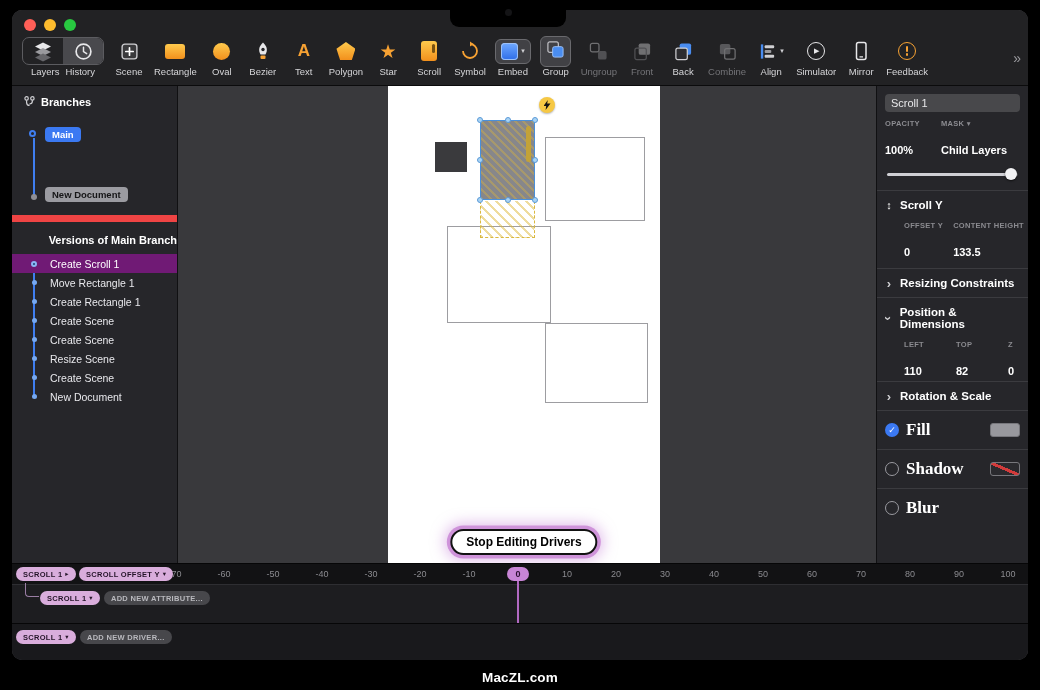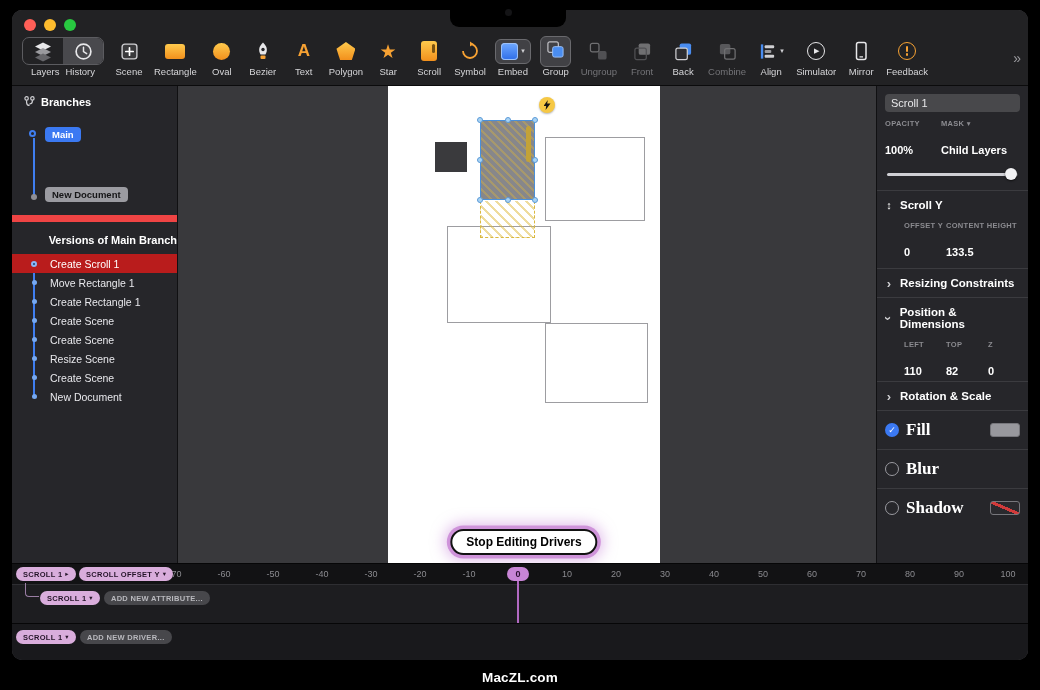--- a/index.html
+++ b/index.html
@@ -51,21 +51,21 @@
   .b-line{position:absolute;left:21px;top:52px;width:2px;height:58px;background:#3f7ef0;}
   .b-ring{position:absolute;left:17px;top:44px;width:7px;height:7px;border:2px solid #3f7ef0;border-radius:50%;background:#26262a;}
   .b-dot{position:absolute;left:19px;top:108px;width:6px;height:6px;border-radius:50%;background:#8f8f95;}
   .pill-branch{position:absolute;font-size:9.5px;font-weight:bold;padding:2px 7px;border-radius:4px;white-space:nowrap;}
   .pill-branch.main{left:33px;top:41px;background:#3b79f2;color:#fff;}
   .pill-branch.gray{left:33px;top:101px;background:#9b9ba1;color:#151517;}
   .versions-title{padding:12px 0 6px 12px;color:#fff;font-weight:bold;font-size:11px;text-align:right;}
   .v-list{position:relative;margin-top:2px;}
   .v-line{position:absolute;left:21px;top:9px;bottom:10px;width:2px;background:#3f7ef0;}
   .v-row{position:relative;height:19px;display:flex;align-items:center;padding-left:14px;}
-  .v-row.selected{background:#b91c1c;align-items:center;}
+  .v-row.selected{background:#701a75;align-items:center;}
   .v-marker{width:16px;display:flex;justify-content:center;margin-right:8px;z-index:2;}
   .v-ring{width:6px;height:6px;border:2px solid #8ab6f6;border-radius:50%;background:#1c4274;}
   .v-dot{width:5px;height:5px;border-radius:50%;background:#76a9f2;}
   .v-label{color:#e8e8ec;font-size:10.5px;white-space:nowrap;}
   .v-row.selected .v-label{color:#fff;}
   
   .artboard{position:absolute;left:210px;top:0;width:272px;height:100%;background:#fff;}
   .cv-darksq{position:absolute;left:47px;top:56px;width:32px;height:30px;background:#3a3a3d;}
   .scroll-el{position:absolute;left:92px;top:34px;width:55px;height:80px;background:#87878b;border:1.5px solid #4a90d9;}
   .hatch-in{position:absolute;inset:0;background:repeating-linear-gradient(45deg,rgba(214,178,64,.4) 0 2px,transparent 2px 6px);}
@@ -85,21 +85,21 @@
   .col-w56{width:56px;}
   .col-w42{width:42px;}
   .slider{position:relative;margin:12px 10px 10px;height:12px;}
   .slider .track{position:absolute;left:0;right:0;top:5px;height:3px;border-radius:2px;background:linear-gradient(to right,#cfcfd4 0 90%,#55555a 90%);}
   .slider .knob{position:absolute;right:1px;top:0;width:12px;height:12px;border-radius:50%;background:#f2f2f4;box-shadow:0 1px 2px rgba(0,0,0,.6);}
   .sect-h{display:flex;align-items:center;gap:7px;padding:8px 8px;color:#fff;font-weight:bold;font-size:11.5px;border-top:1px solid #3b3b3f;margin-top:8px;}
   .sect-h.tight{margin-top:0;}
   .chev{color:#cfcfd2;font-size:13px;font-weight:bold;line-height:9px;width:8px;display:inline-block;text-align:center;}
   .chev.down{transform:rotate(90deg);}
   .sect-icon{color:#fff;font-size:11px;width:8px;text-align:center;}
-  .sect-body{display:flex;padding:2px 4px 10px 27px;}
+  .sect-body{display:flex;padding:2px 4px 10px 27px;gap:10px;}
   .prop-row{display:flex;align-items:center;gap:7px;padding:9px 8px;border-top:1px solid #3b3b3f;margin-top:0;}
   .check{width:14px;height:14px;border-radius:50%;display:flex;align-items:center;justify-content:center;flex:0 0 auto;}
   .check.on{background:#3b79f2;color:#fff;font-size:9px;font-weight:bold;}
   .check.off{border:1.5px solid #9a9aa0;}
   .prop-title{color:#fff;font-weight:bold;font-size:17px;flex:1;font-family:Liberation Serif, serif;}
   .swatch{width:30px;height:14px;border-radius:3px;border:1px solid #77777c;flex:0 0 auto;}
   .fill-swatch{background:#98989d;}
   .shadow-swatch{background:linear-gradient(to top right,transparent 43%,#d23b3b 43% 57%,transparent 57%),#2a2a2e;}
   
   .timeline{height:60px;background:#18181a;border-top:1px solid #060607;position:relative;flex:0 0 auto;}
@@ -523,27 +523,27 @@
         <div class="prop-row">
           <span class="check on">
               <span>✓</span>
             </span>
           <span class="prop-title">Fill</span>
           <span class="swatch fill-swatch"></span>
         </div>
 
         <div class="prop-row">
           <span class="check off"></span>
-          <span class="prop-title">Blur</span>
+          <span class="prop-title">Shadow</span>
+          <span class="swatch shadow-swatch"></span>
         </div>
 
         <div class="prop-row">
           <span class="check off"></span>
-          <span class="prop-title">Shadow</span>
-          <span class="swatch shadow-swatch"></span>
+          <span class="prop-title">Blur</span>
         </div>
       </aside>
     </div>
 
     <div class="timeline">
       <div class="ruler">
         <span class="tick" style="left:148px">-70</span>
         <span class="tick" style="left:197px">-60</span>
         <span class="tick" style="left:246px">-50</span>
         <span class="tick" style="left:295px">-40</span>

